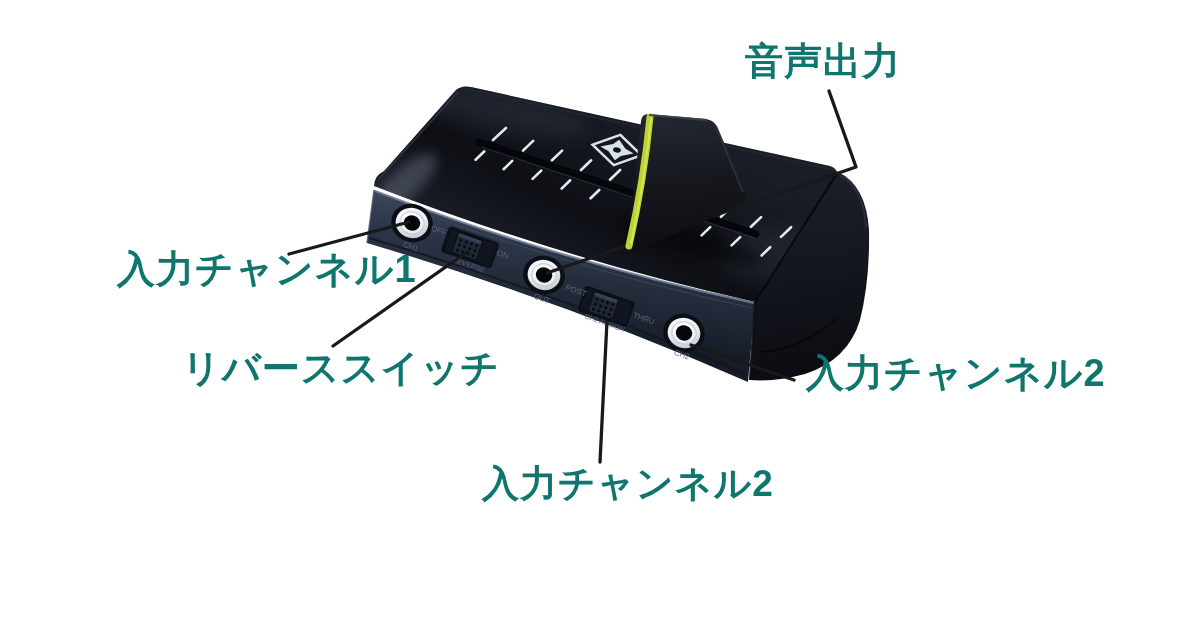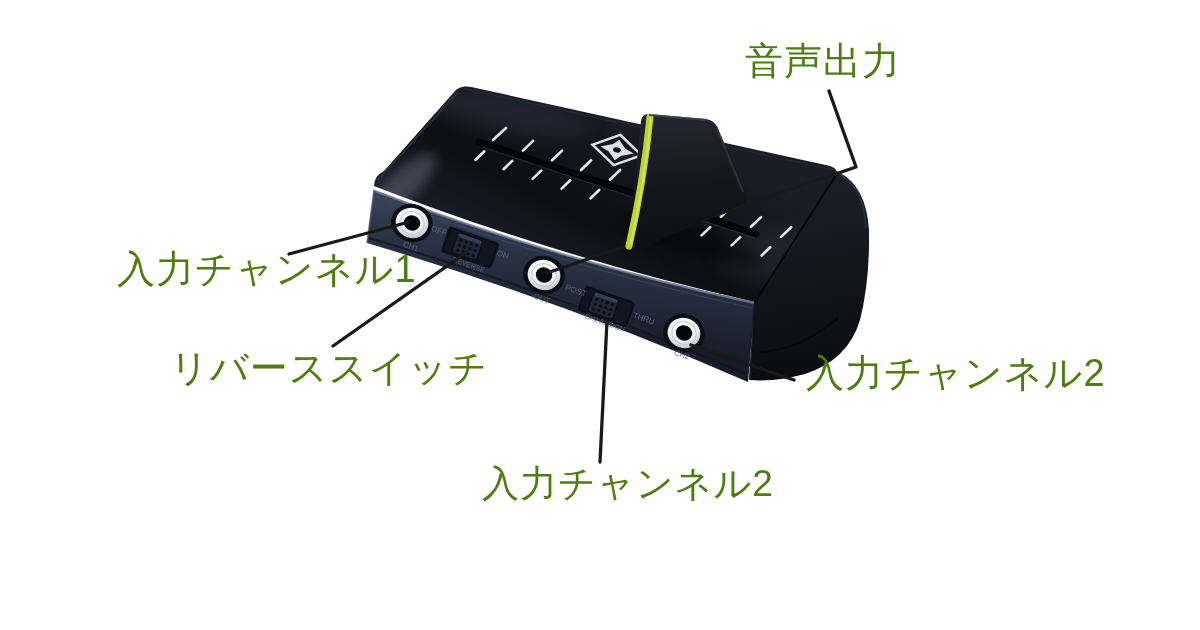--- a/index.html
+++ b/index.html
@@ -2,27 +2,27 @@
 <html><head>
 <meta charset="utf-8">
 <style>
   html,body{margin:0;padding:0;background:#ffffff;}
   .stage{
     position:relative;width:1200px;height:630px;background:#ffffff;
     overflow:hidden;font-family:"Liberation Sans",sans-serif;
   }
   .stage svg{position:absolute;left:0;top:0;}
   .callout{
-    position:absolute;color:#4d7c0f;font-size:38px;font-weight:400;
+    position:absolute;color:#0f766e;font-size:38px;font-weight:700;
     white-space:nowrap;letter-spacing:1px;line-height:43px;
     font-family:"Liberation Sans",sans-serif;
   }
   #lbl-audio-output{left:745px;top:40px;}
   #lbl-input-ch1{left:117px;top:248px;}
-  #lbl-reverse-switch{left:170px;top:347px;}
+  #lbl-reverse-switch{left:182px;top:347px;}
   #lbl-input-ch2{left:806px;top:352px;}
   #lbl-ch2-post-thru{left:482px;top:462px;font-size:37px;}
   .panel-text{fill:#5a6680;opacity:.95;font-family:"Liberation Sans",sans-serif;}
 </style>
 </head>
 <body>
 
 <div class="stage">
 
   <svg width="1200" height="630" viewBox="0 0 1200 630">

